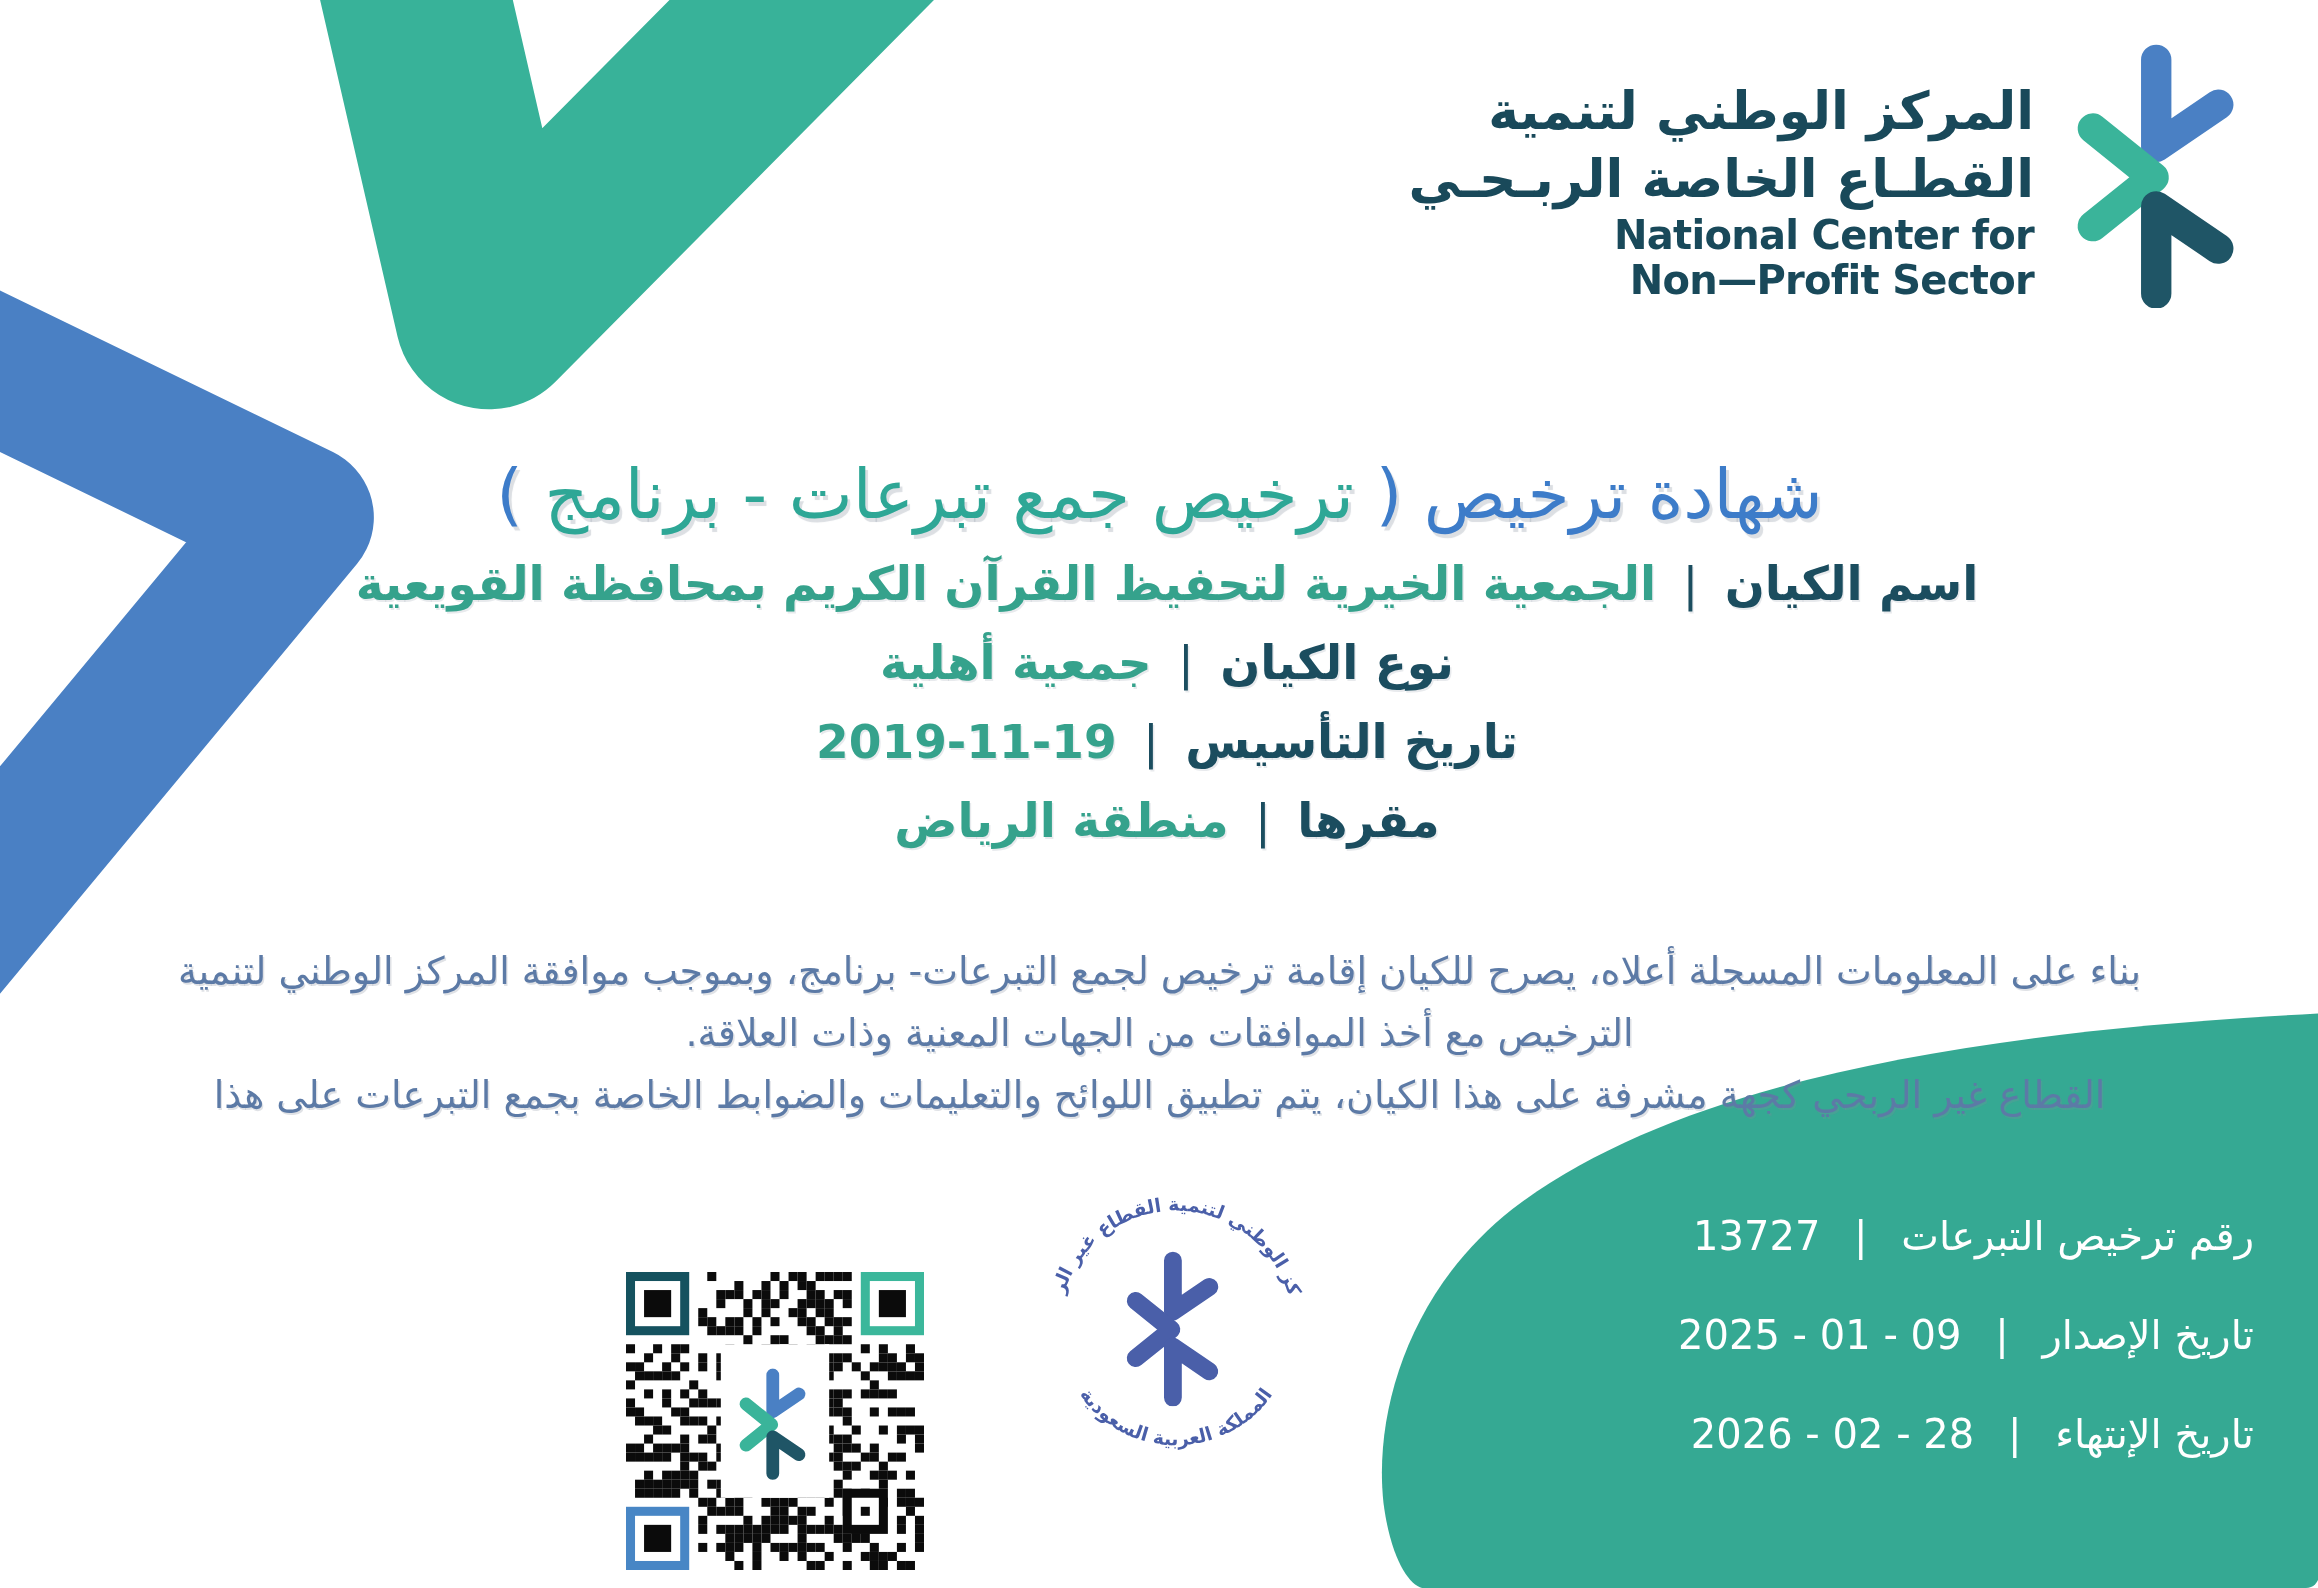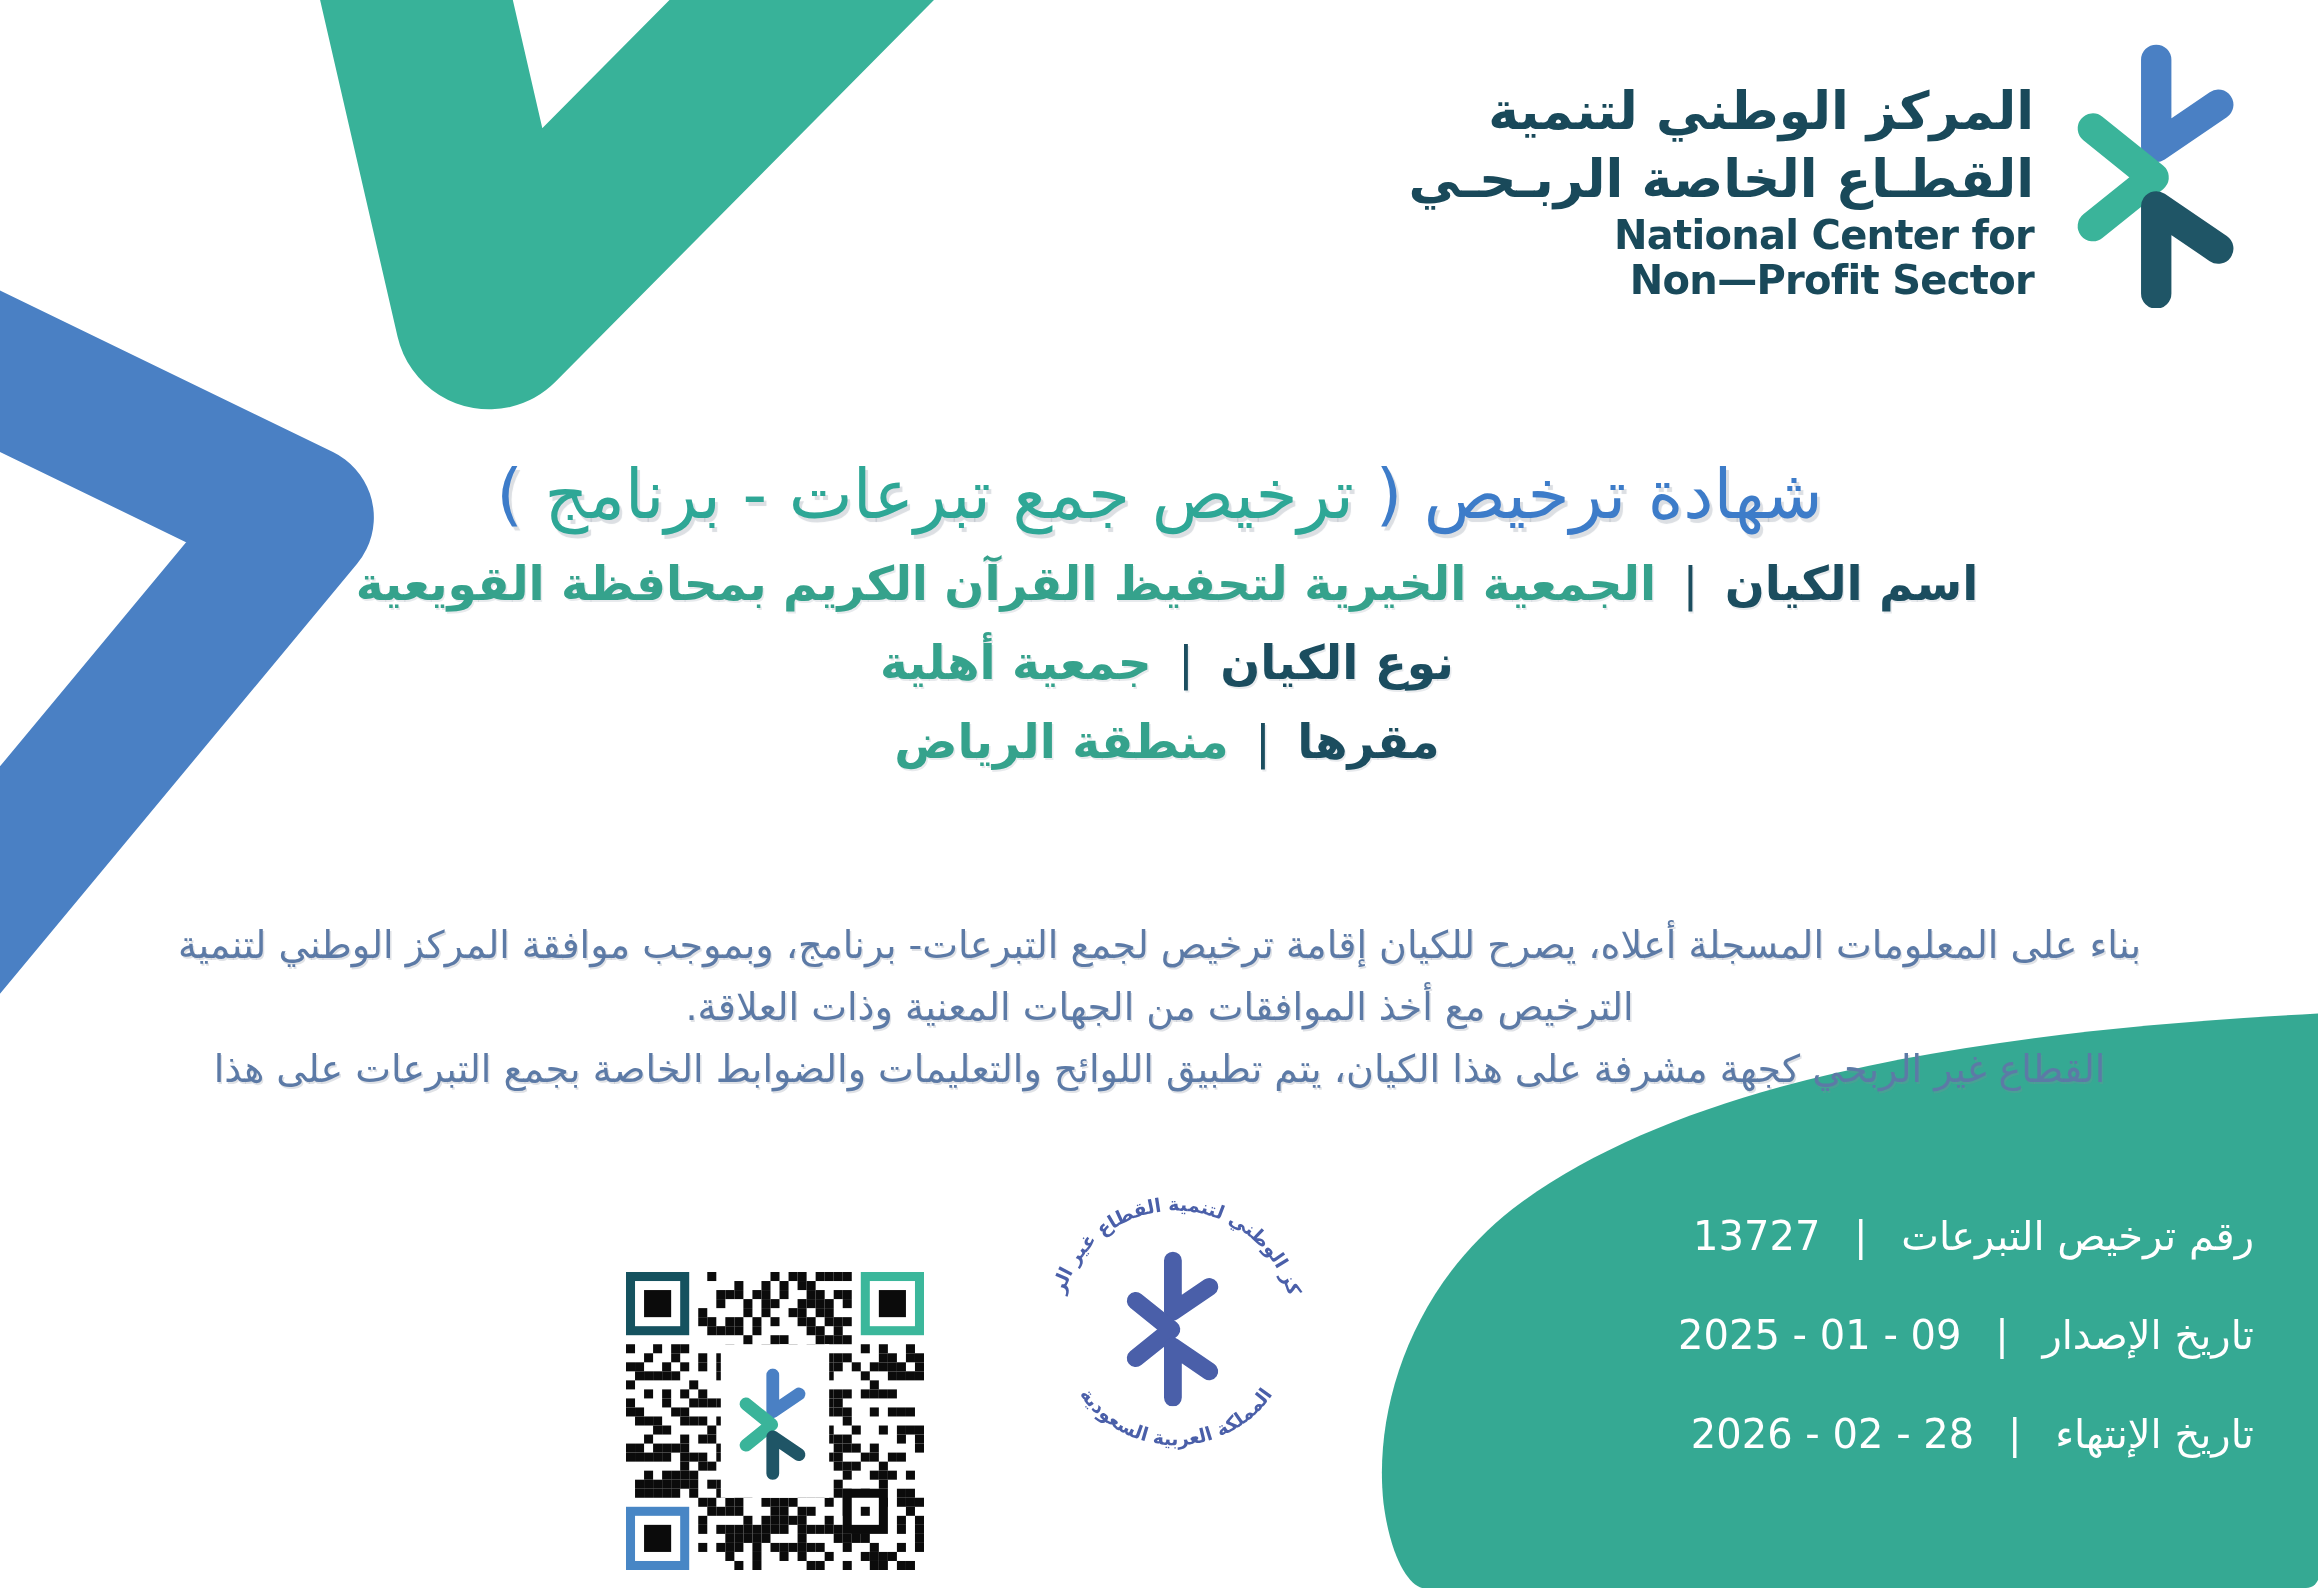--- a/index.html
+++ b/index.html
@@ -27,21 +27,21 @@
   .content{position:absolute;left:0;top:0;width:100%;z-index:1;direction:rtl;text-align:center;}
   .title{position:absolute;top:455px;width:100%;font-size:68px;font-weight:normal;
          text-shadow:2.8px 3.5px 0.7px rgba(130,140,155,0.28);}
   .title .t-blue{color:var(--title-blue);}
   .title .t-green{color:var(--title-green);}
   .entity{position:absolute;top:544px;width:100%;font-size:47px;font-weight:bold;}
   .entity .row{line-height:79px;text-shadow:1.4px 2.1px 0 rgba(130,140,155,0.18);margin-left:15px;}
   .entity .lbl{color:var(--label-dark);}
   .entity .sep{color:var(--label-dark);margin:0 10px;font-weight:normal;}
   .entity .val{color:var(--value-green);}
-  .para{position:absolute;top:914px;width:100%;font-size:38px;color:var(--para-slate);
+  .para{position:absolute;top:940px;width:100%;font-size:38px;color:var(--para-slate);
         text-shadow:1.4px 2.1px 0 rgba(130,140,155,0.25);}
   .para div{line-height:62px;}
 
   
   .qr{position:absolute;left:626px;top:1272px;width:298px;height:298px;z-index:2;}
 
   
   .stamp{position:absolute;left:1026px;top:1178px;width:300px;height:300px;z-index:2;
          --mark-blue:var(--stamp-indigo);--mark-green:var(--stamp-indigo);--mark-dark:var(--stamp-indigo);}
   .stamp text{font-family:"DejaVu Sans", sans-serif;font-weight:bold;font-size:27px;
@@ -93,20 +93,25 @@
     <div class="entity">
       <div class="row">
         <span class="lbl">اسم الكيان</span>
         <span class="sep">|</span>
         <span class="val">الجمعية الخيرية لتحفيظ القرآن الكريم بمحافظة القويعية</span>
       </div>
       <div class="row">
         <span class="lbl">نوع الكيان</span>
         <span class="sep">|</span>
         <span class="val">جمعية أهلية</span>
+      </div>
+      <div class="row">
+        <span class="lbl">تاريخ التأسيس</span>
+        <span class="sep">|</span>
+        <span class="val">19-11-2019</span>
       </div>
       <div class="row">
         <span class="lbl">مقرها</span>
         <span class="sep">|</span>
         <span class="val">منطقة الرياض</span>
       </div>
     </div>
 
     <div class="para">
       <div>بناء على المعلومات المسجلة أعلاه، يصرح للكيان إقامة ترخيص لجمع التبرعات- برنامج، وبموجب موافقة المركز الوطني لتنمية</div>

